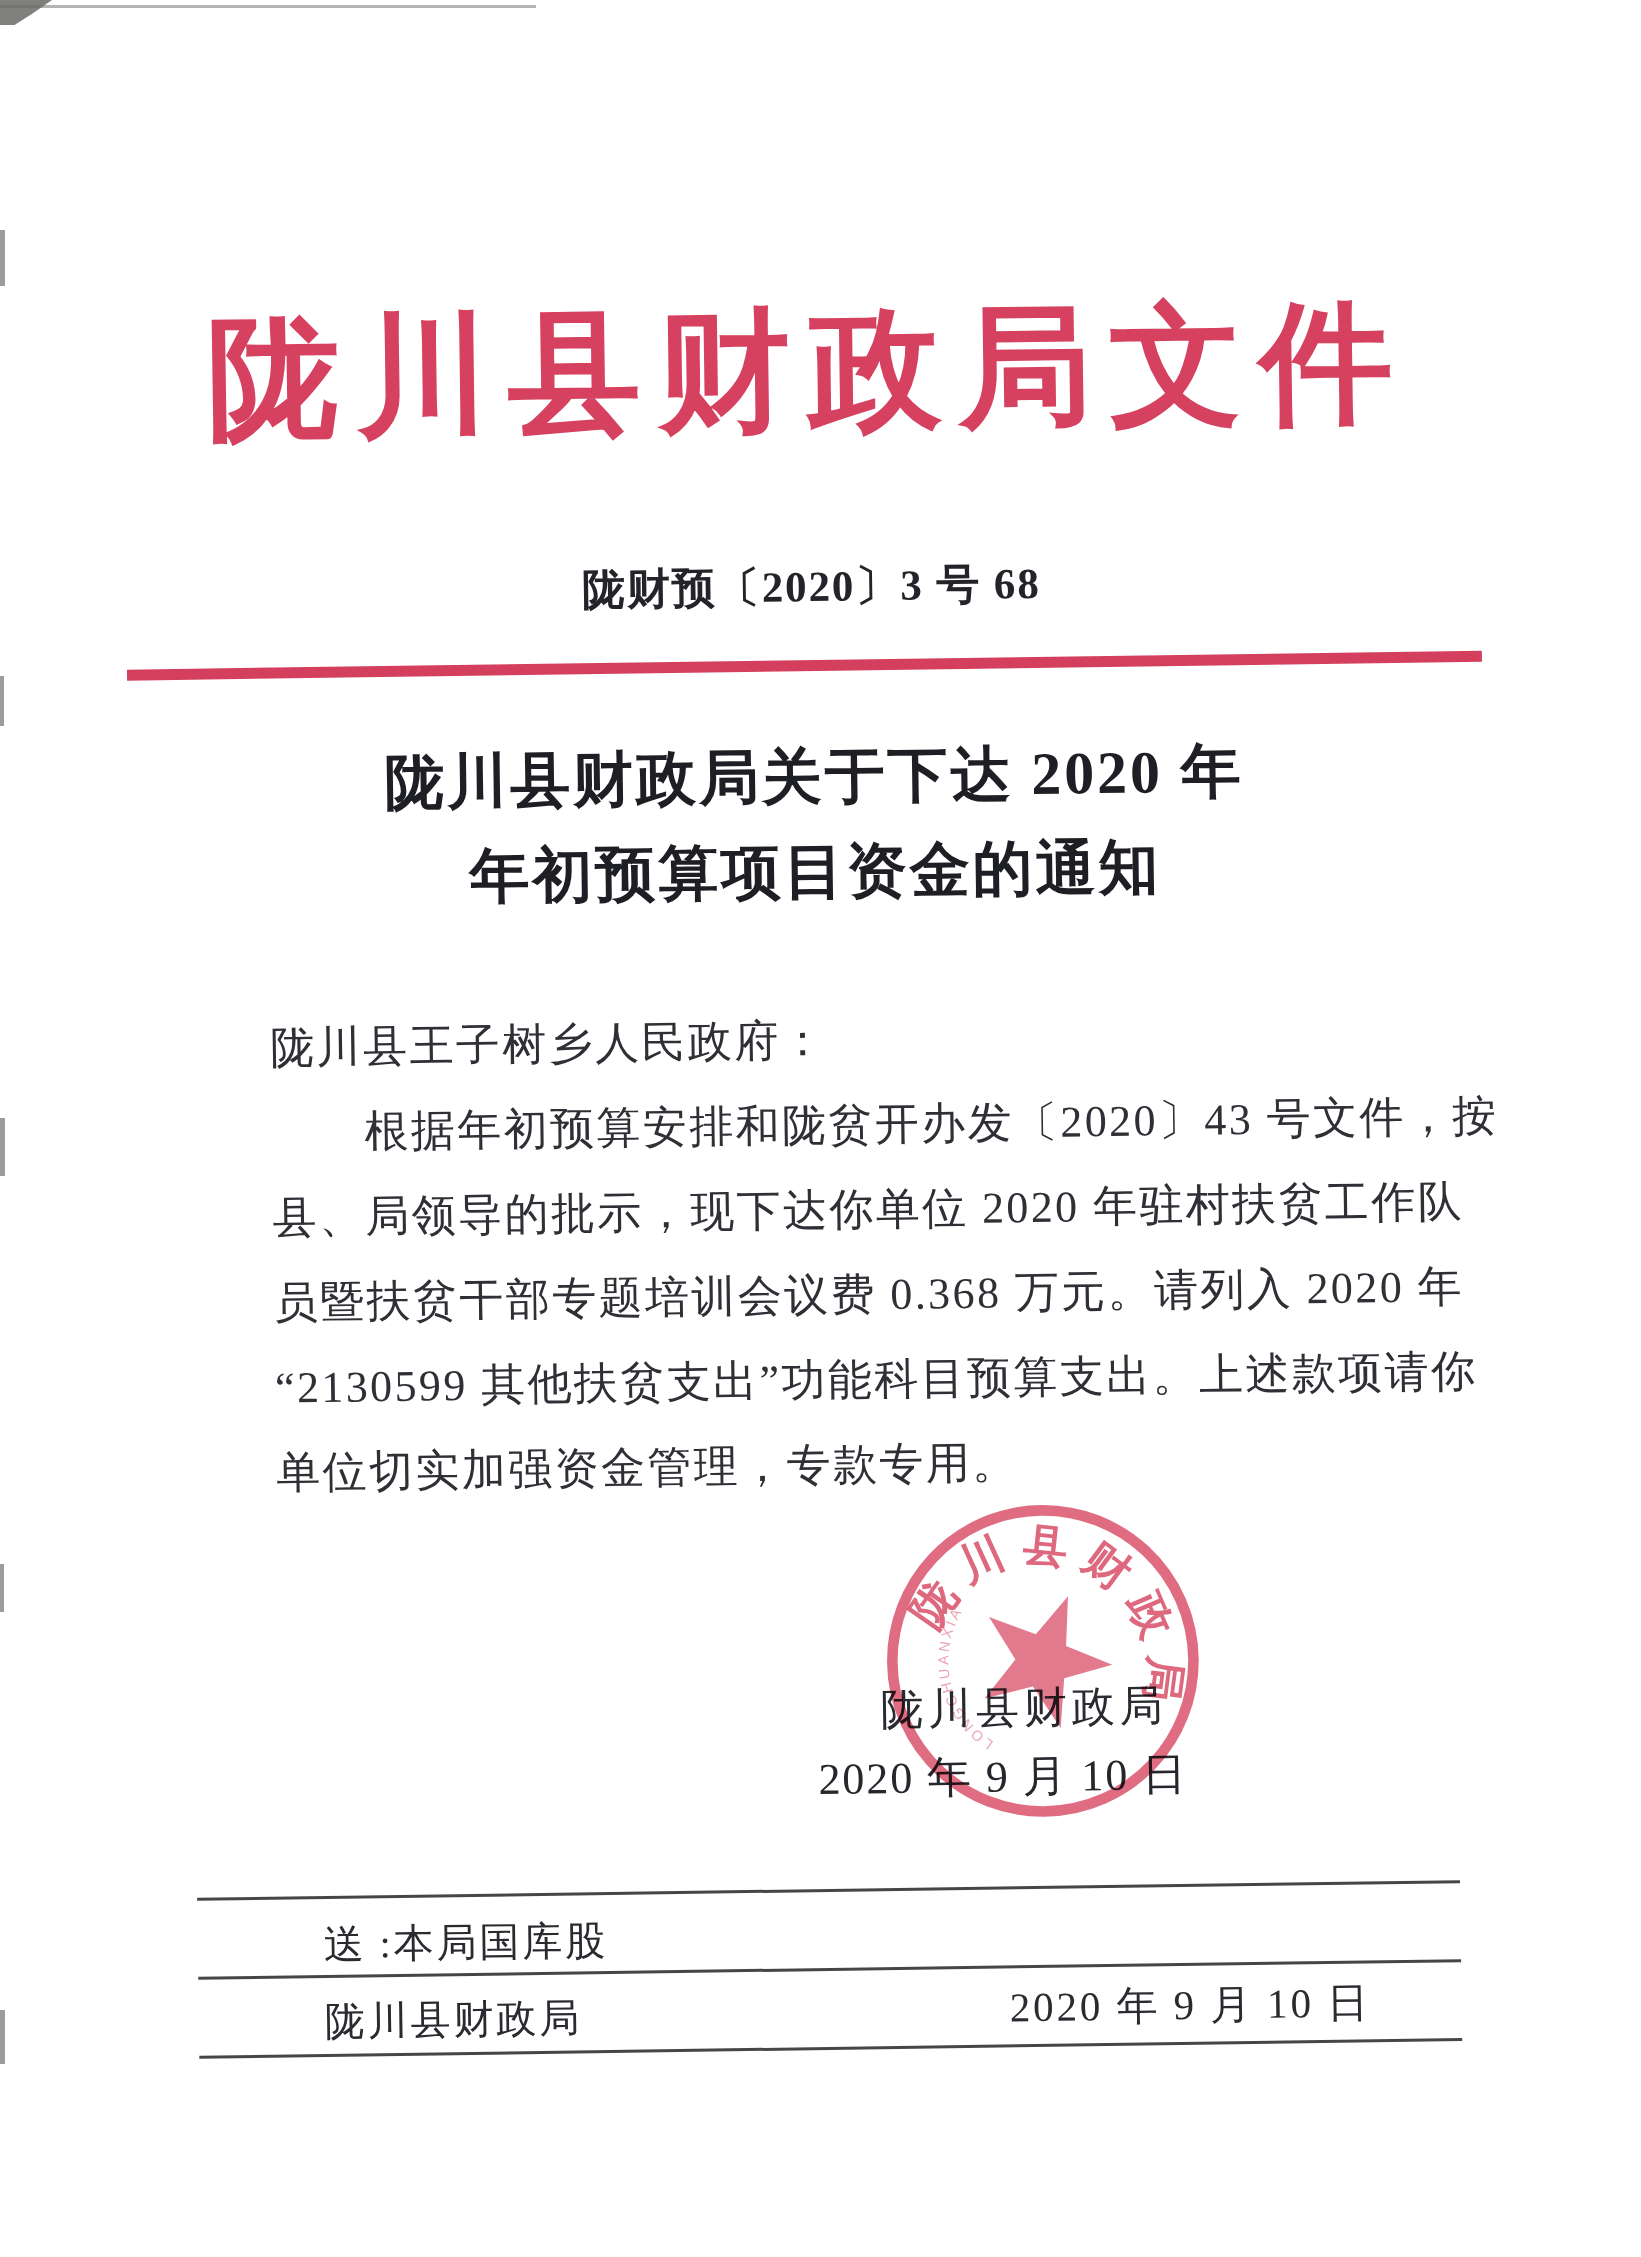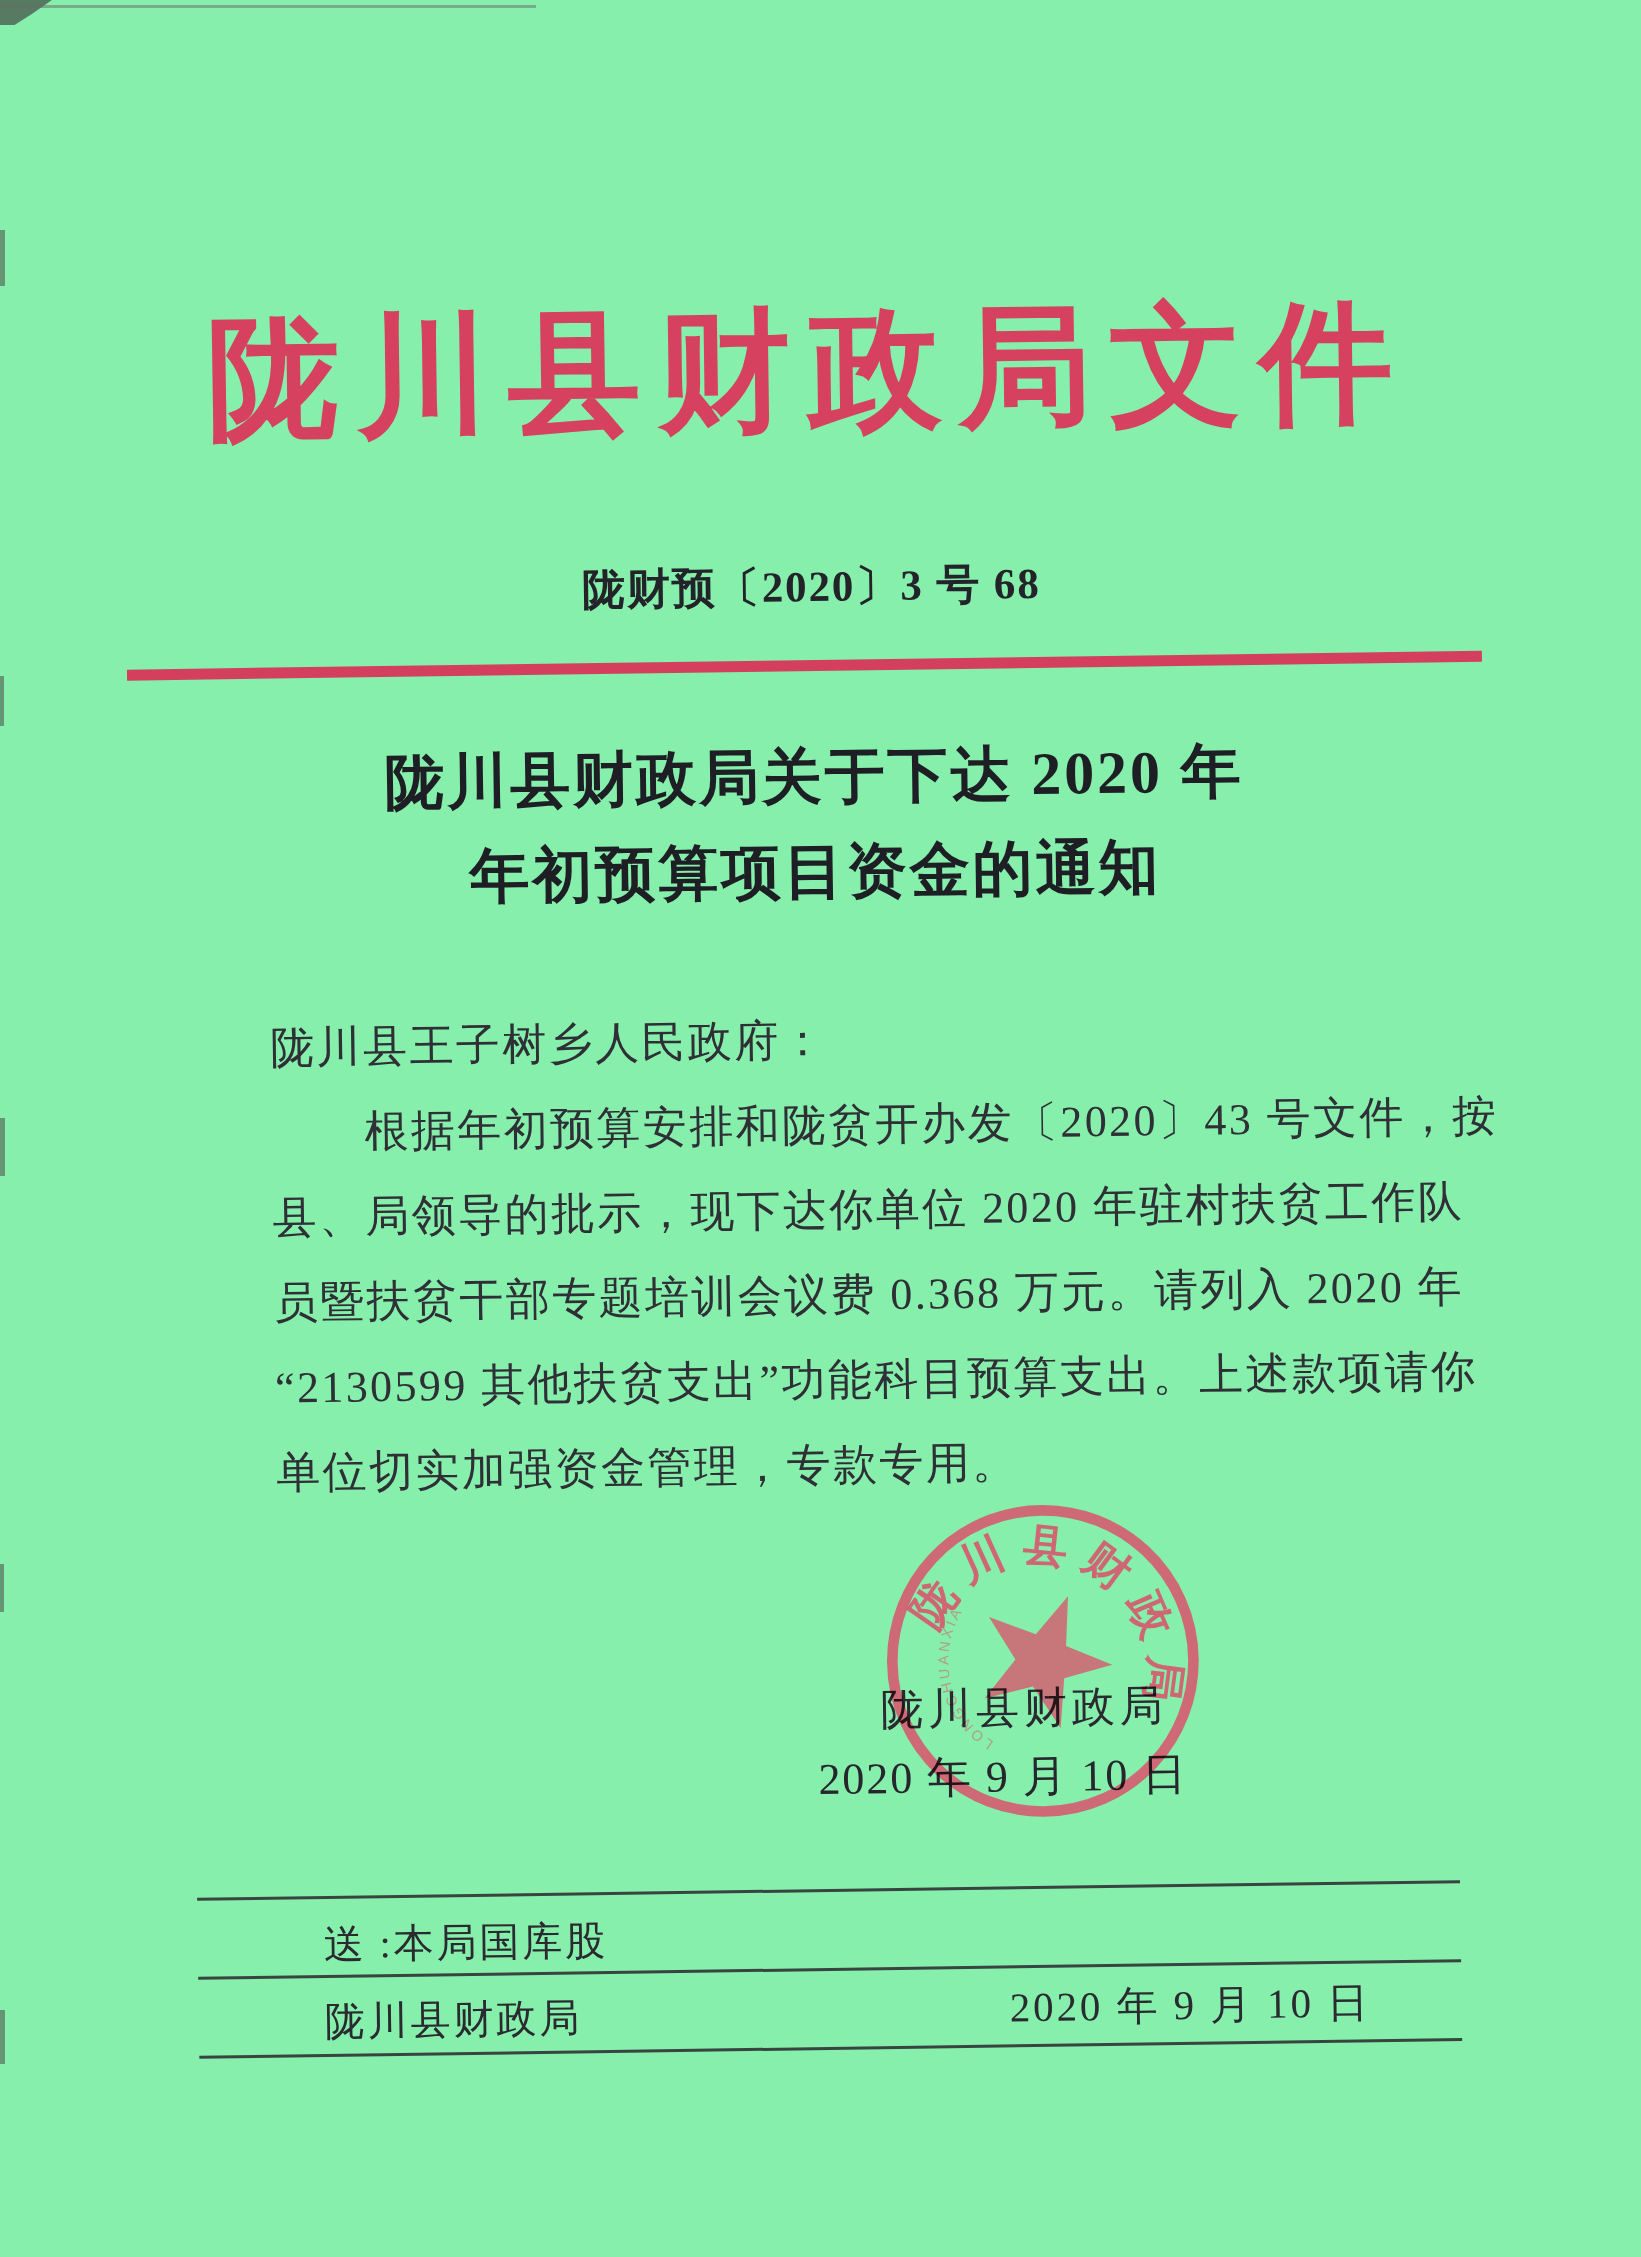--- a/index.html
+++ b/index.html
@@ -1,19 +1,19 @@
 <!DOCTYPE html>
 <html><head>
 <meta charset="utf-8">
 <style>
   html,body{margin:0;padding:0;background:#e8e7e2;}
   .page{
     position:relative;
     width:1641px;height:2257px;
-    background:#86efac;
+    background:#ffffff;
     overflow:hidden;
     font-family:"Liberation Serif","DejaVu Serif",serif;
   }
   
   .content{
     position:absolute;inset:0;
     transform:rotate(-0.8deg);
     transform-origin:50% 55%;
   }
   .abs{position:absolute;}

